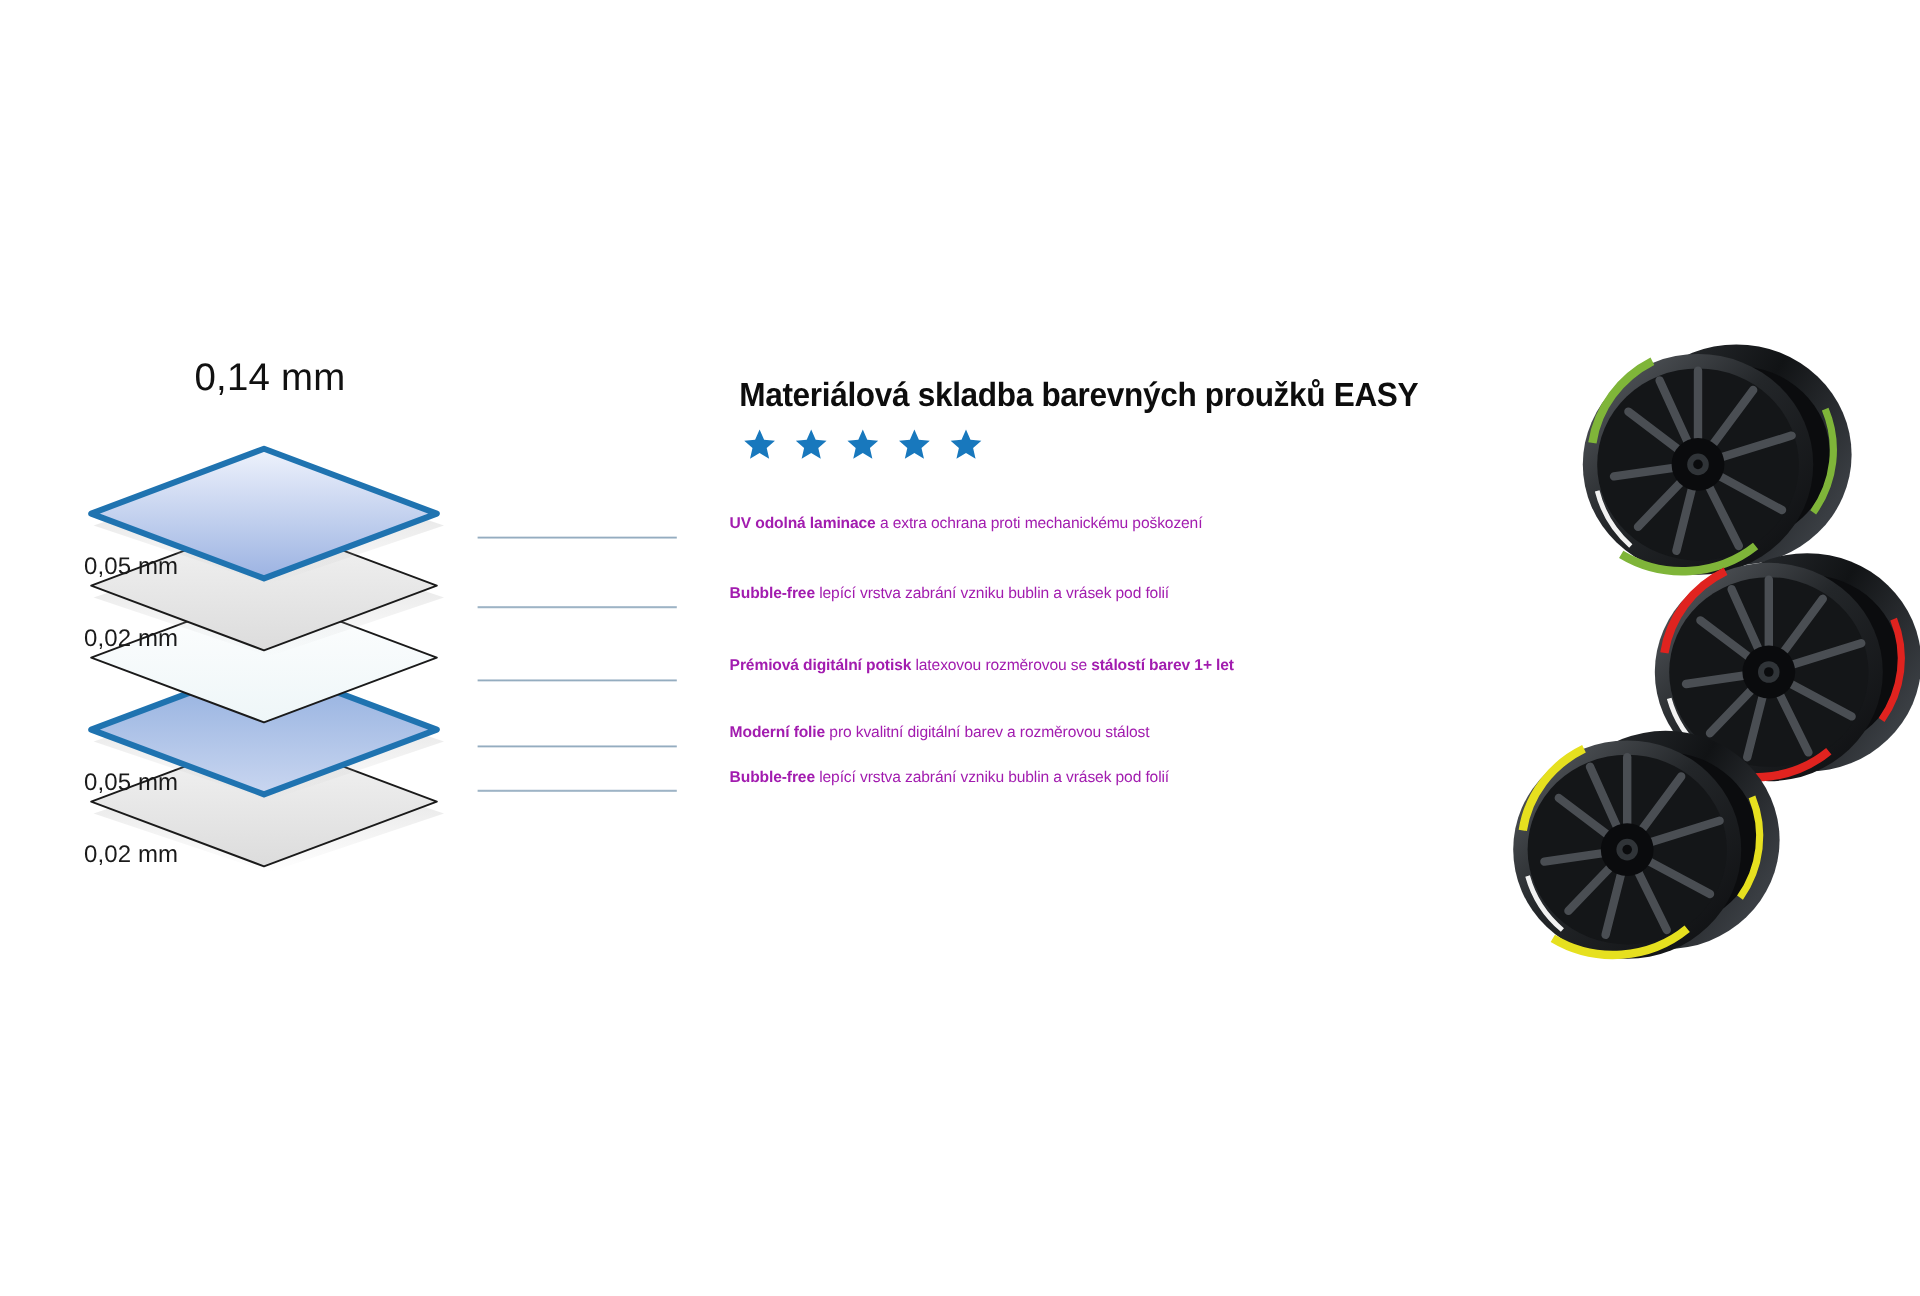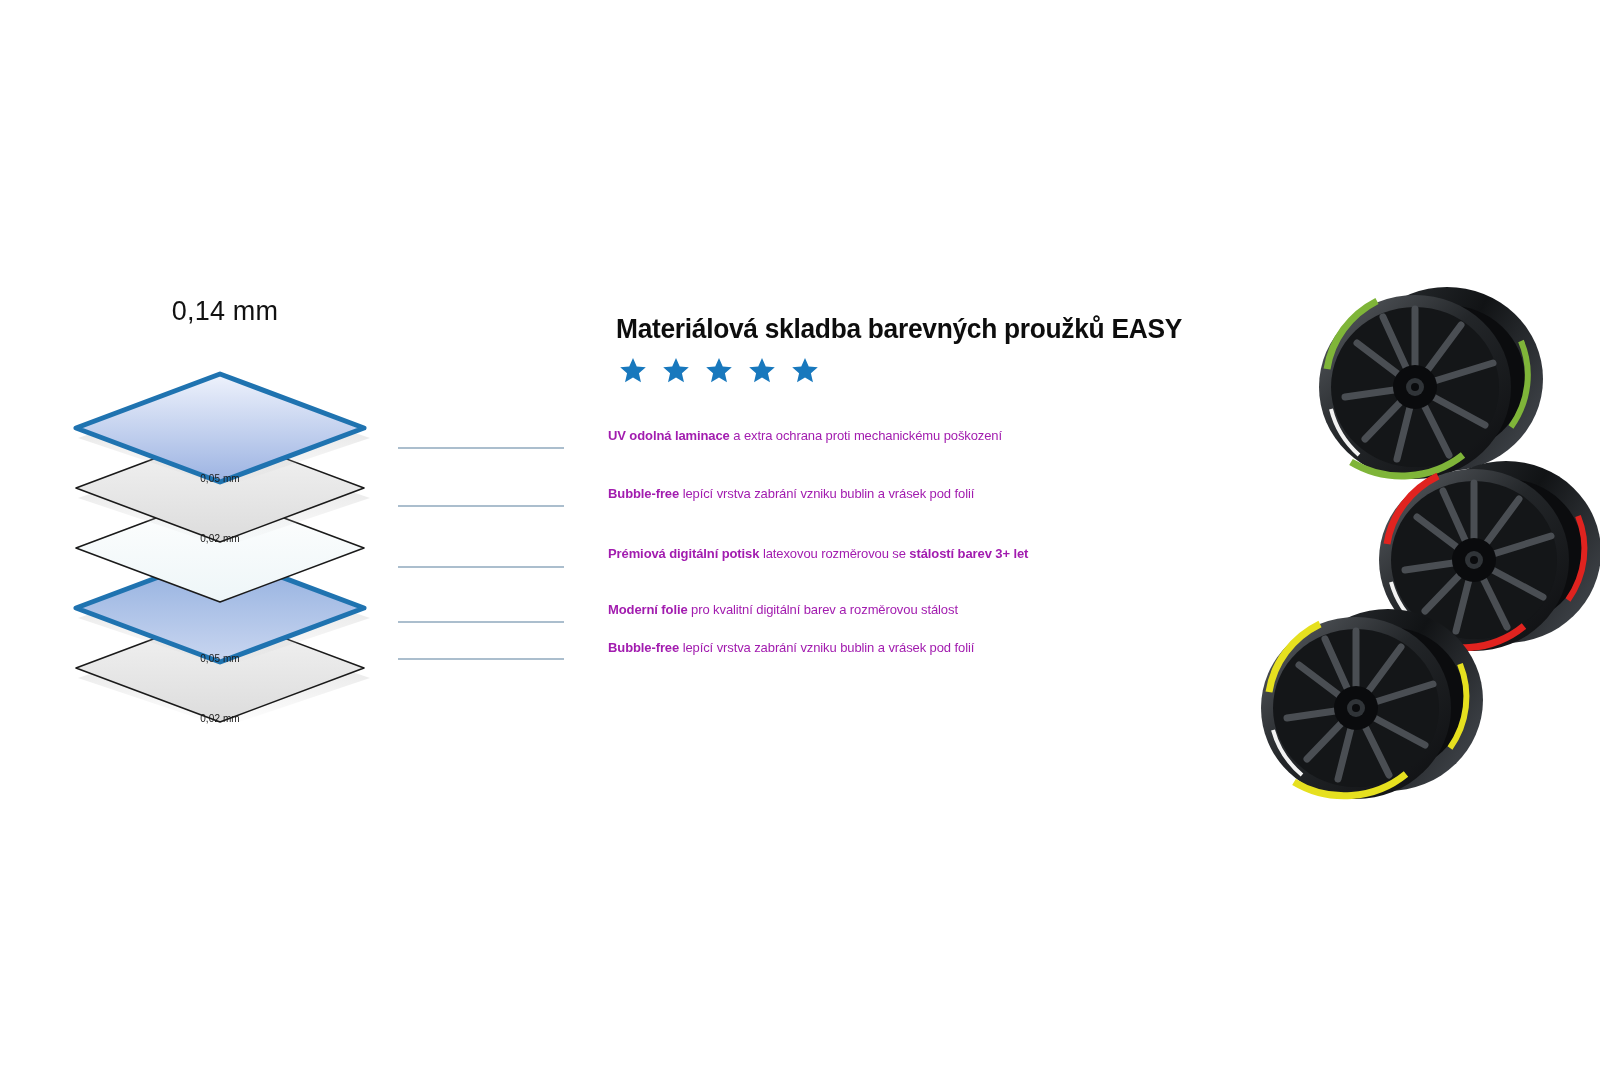--- a/index.html
+++ b/index.html
@@ -24,41 +24,41 @@
     width: 340px;
     height: 450px;
   }
 
   .total-thickness {
     position: absolute;
     left: 0;
     top: 6px;
     width: 340px;
     text-align: center;
-    font-size: 27px;
+    font-size: 32px;
     font-weight: 400;
     color: #111111;
     letter-spacing: 0.2px;
   }
 
   .layer {
     position: absolute;
     left: 15px;
     width: 300px;
     height: 126px;
   }
   .layer svg { display: block; width: 300px; height: 126px; overflow: visible; }
 
   .layer-label {
     position: absolute;
     left: 0;
     width: 300px;
-    text-align: center;
+    text-align: left;
     bottom: 8px;
-    font-size: 10px;
+    font-size: 20px;
     color: #1a1a1a;
     letter-spacing: 0.1px;
     pointer-events: none;
   }
 
   
   #layer-1 { top: 76px;  z-index: 50; }
   #layer-2 { top: 136px; z-index: 40; }
   #layer-3 { top: 196px; z-index: 30; }
   #layer-4 { top: 256px; z-index: 20; }
@@ -259,21 +259,21 @@
 </div>
 
 <div id="feature-list">
   <div class="feature f0">
     <b>UV odolná laminace</b><span> a extra ochrana proti mechanickému poškození</span>
   </div>
   <div class="feature f1">
     <b>Bubble-free</b><span> lepící vrstva zabrání vzniku bublin a vrásek pod folií</span>
   </div>
   <div class="feature f2">
-    <b>Prémiová digitální potisk</b><span> latexovou rozměrovou se </span><b>stálostí barev 3+ let</b>
+    <b>Prémiová digitální potisk</b><span> latexovou rozměrovou se </span><b>stálostí barev 1+ let</b>
   </div>
   <div class="feature f3">
     <b>Moderní folie</b><span> pro kvalitní digitální barev a rozměrovou stálost</span>
   </div>
   <div class="feature f4">
     <b>Bubble-free</b><span> lepící vrstva zabrání vzniku bublin a vrásek pod folií</span>
   </div>
 </div>
 
 <div class="wheel" id="wheel-green">

